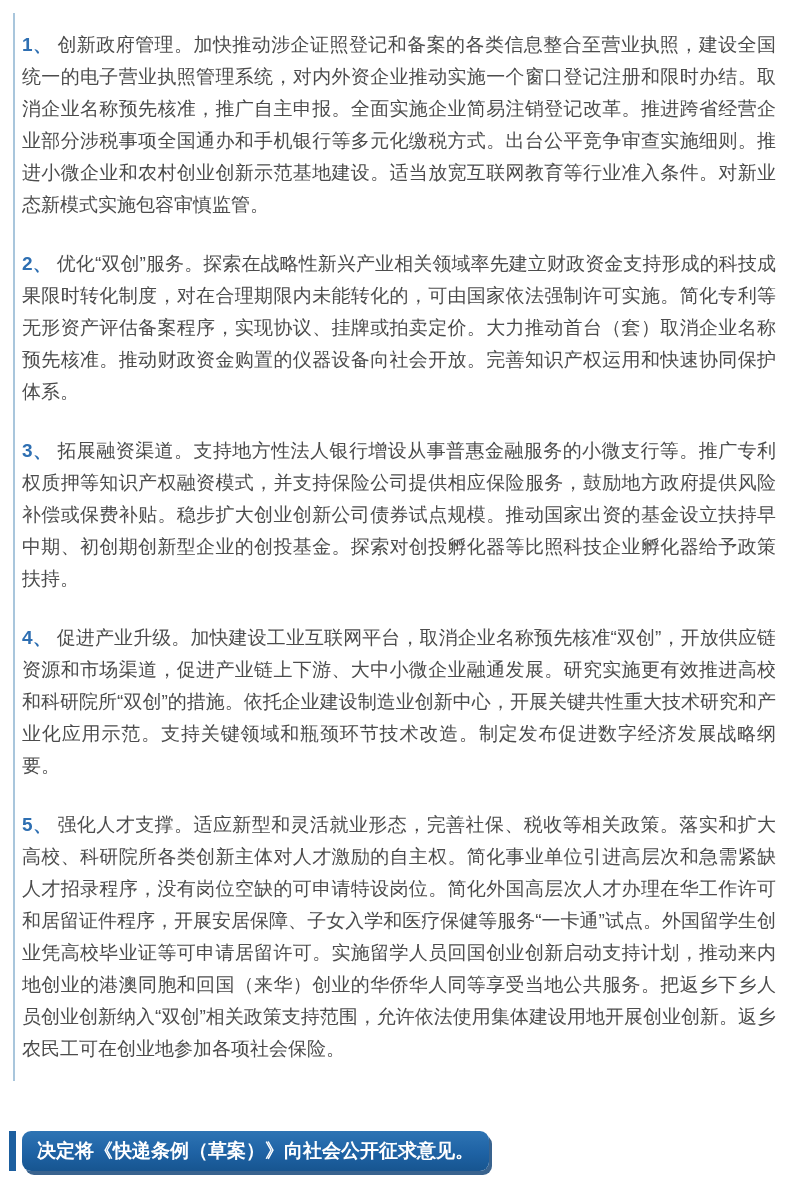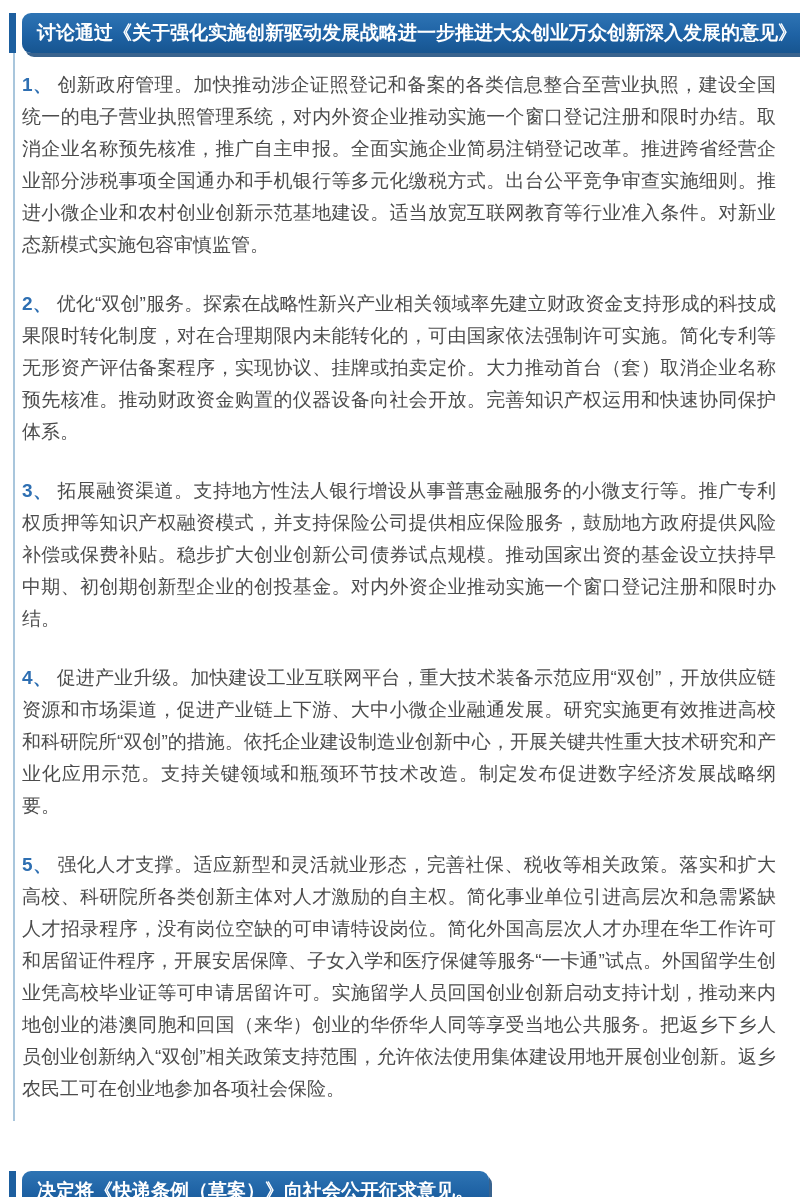--- a/index.html
+++ b/index.html
@@ -63,38 +63,32 @@
     margin-right: 5px;
   }
   .num:empty { margin-right: 0; }
 </style>
 </head>
 <body>
 
 <div class="page">
 
   <div class="section">
-    <div class="header-row">
-      <div class="accent-bar"></div>
-      <div class="banner">
-        <span>讨论通过《关于强化实施创新驱动发展战略进一步推进大众创业万众创新深入发展的意见》</span>
-      </div>
-    </div>
     <div class="body">
       <p>
         <span class="num">1、</span><span>创新政府管理。加快推动涉企证照登记和备案的各类信息整合至营业执照，建设全国统一的电子营业执照管理系统，对内外资企业推动实施一个窗口登记注册和限时办结。取消企业名称预先核准，推广自主申报。全面实施企业简易注销登记改革。推进跨省经营企业部分涉税事项全国通办和手机银行等多元化缴税方式。出台公平竞争审查实施细则。推进小微企业和农村创业创新示范基地建设。适当放宽互联网教育等行业准入条件。对新业态新模式实施包容审慎监管。</span>
       </p>
       <p>
         <span class="num">2、</span><span>优化“双创”服务。探索在战略性新兴产业相关领域率先建立财政资金支持形成的科技成果限时转化制度，对在合理期限内未能转化的，可由国家依法强制许可实施。简化专利等无形资产评估备案程序，实现协议、挂牌或拍卖定价。大力推动首台（套）取消企业名称预先核准。推动财政资金购置的仪器设备向社会开放。完善知识产权运用和快速协同保护体系。</span>
       </p>
       <p>
-        <span class="num">3、</span><span>拓展融资渠道。支持地方性法人银行增设从事普惠金融服务的小微支行等。推广专利权质押等知识产权融资模式，并支持保险公司提供相应保险服务，鼓励地方政府提供风险补偿或保费补贴。稳步扩大创业创新公司债券试点规模。推动国家出资的基金设立扶持早中期、初创期创新型企业的创投基金。对内外资企业推动实施一个窗口登记注册和限时办结。</span>
+        <span class="num">3、</span><span>拓展融资渠道。支持地方性法人银行增设从事普惠金融服务的小微支行等。推广专利权质押等知识产权融资模式，并支持保险公司提供相应保险服务，鼓励地方政府提供风险补偿或保费补贴。稳步扩大创业创新公司债券试点规模。推动国家出资的基金设立扶持早中期、初创期创新型企业的创投基金。探索对创投孵化器等比照科技企业孵化器给予政策扶持。</span>
       </p>
       <p>
-        <span class="num">4、</span><span>促进产业升级。加快建设工业互联网平台，重大技术装备示范应用“双创”，开放供应链资源和市场渠道，促进产业链上下游、大中小微企业融通发展。研究实施更有效推进高校和科研院所“双创”的措施。依托企业建设制造业创新中心，开展关键共性重大技术研究和产业化应用示范。支持关键领域和瓶颈环节技术改造。制定发布促进数字经济发展战略纲要。</span>
+        <span class="num">4、</span><span>促进产业升级。加快建设工业互联网平台，取消企业名称预先核准“双创”，开放供应链资源和市场渠道，促进产业链上下游、大中小微企业融通发展。研究实施更有效推进高校和科研院所“双创”的措施。依托企业建设制造业创新中心，开展关键共性重大技术研究和产业化应用示范。支持关键领域和瓶颈环节技术改造。制定发布促进数字经济发展战略纲要。</span>
       </p>
       <p>
         <span class="num">5、</span><span>强化人才支撑。适应新型和灵活就业形态，完善社保、税收等相关政策。落实和扩大高校、科研院所各类创新主体对人才激励的自主权。简化事业单位引进高层次和急需紧缺人才招录程序，没有岗位空缺的可申请特设岗位。简化外国高层次人才办理在华工作许可和居留证件程序，开展安居保障、子女入学和医疗保健等服务“一卡通”试点。外国留学生创业凭高校毕业证等可申请居留许可。实施留学人员回国创业创新启动支持计划，推动来内地创业的港澳同胞和回国（来华）创业的华侨华人同等享受当地公共服务。把返乡下乡人员创业创新纳入“双创”相关政策支持范围，允许依法使用集体建设用地开展创业创新。返乡农民工可在创业地参加各项社会保险。</span>
       </p>
     </div>
   </div>
 
   <div class="section">
     <div class="header-row">
       <div class="accent-bar"></div>

